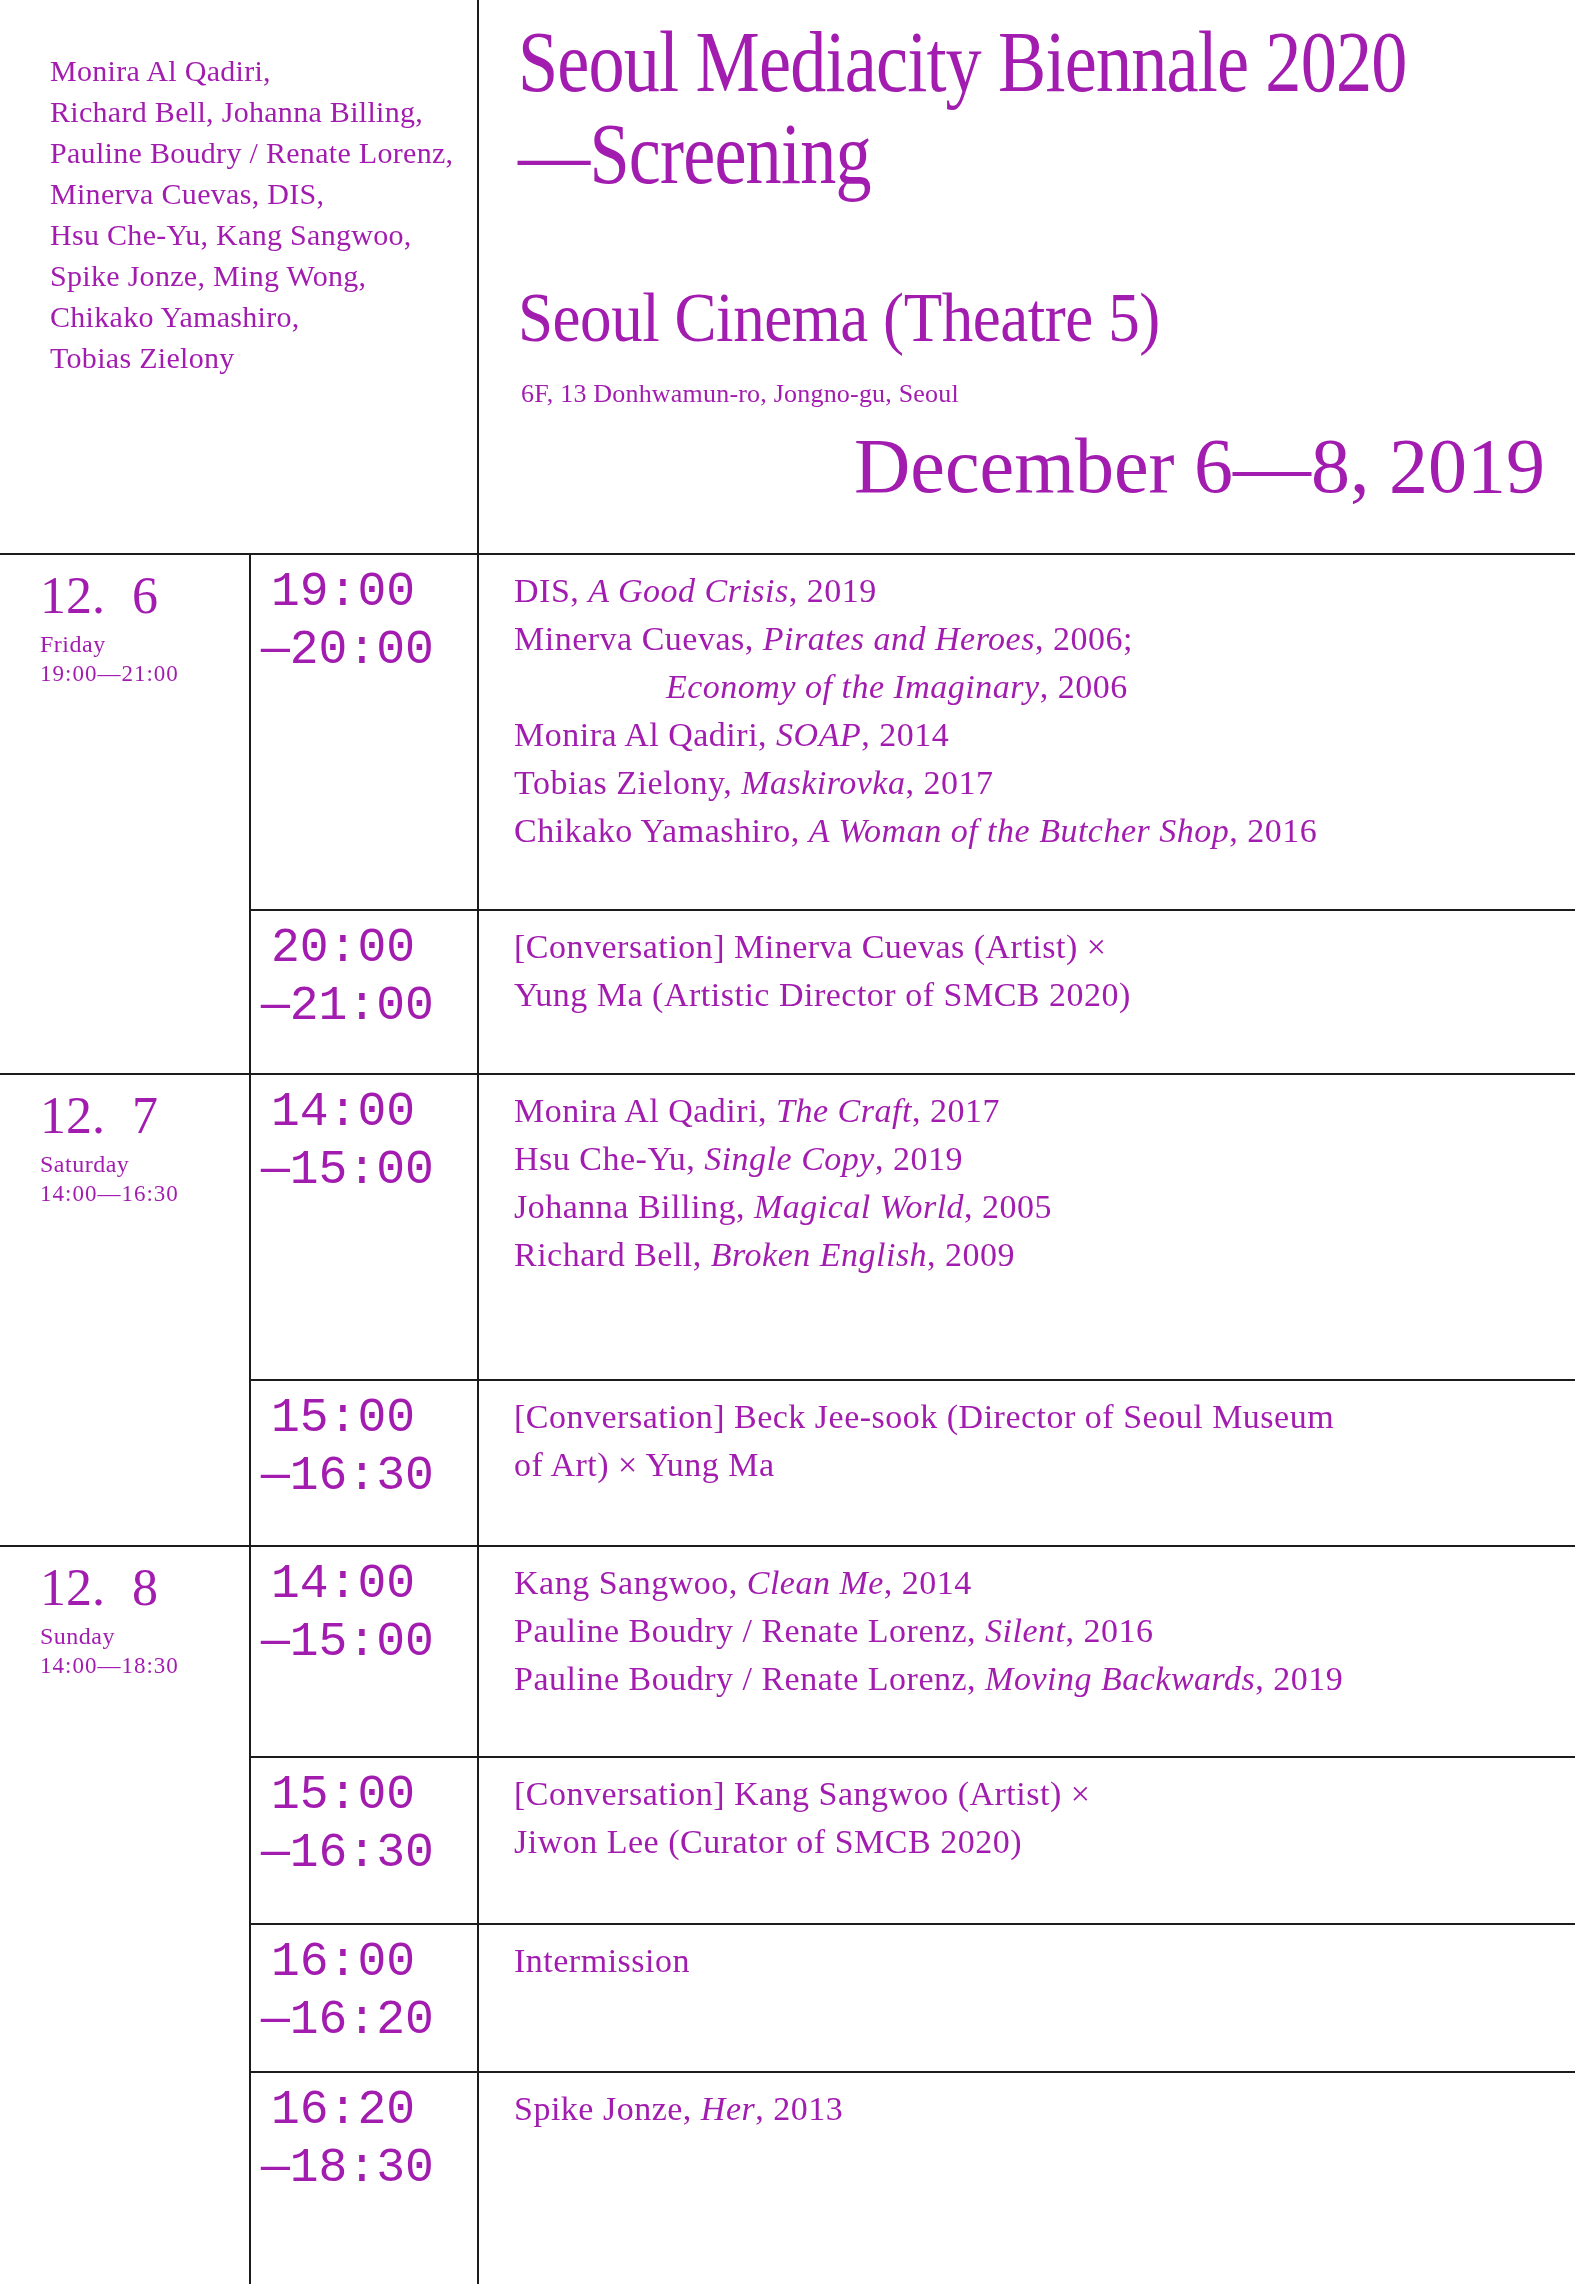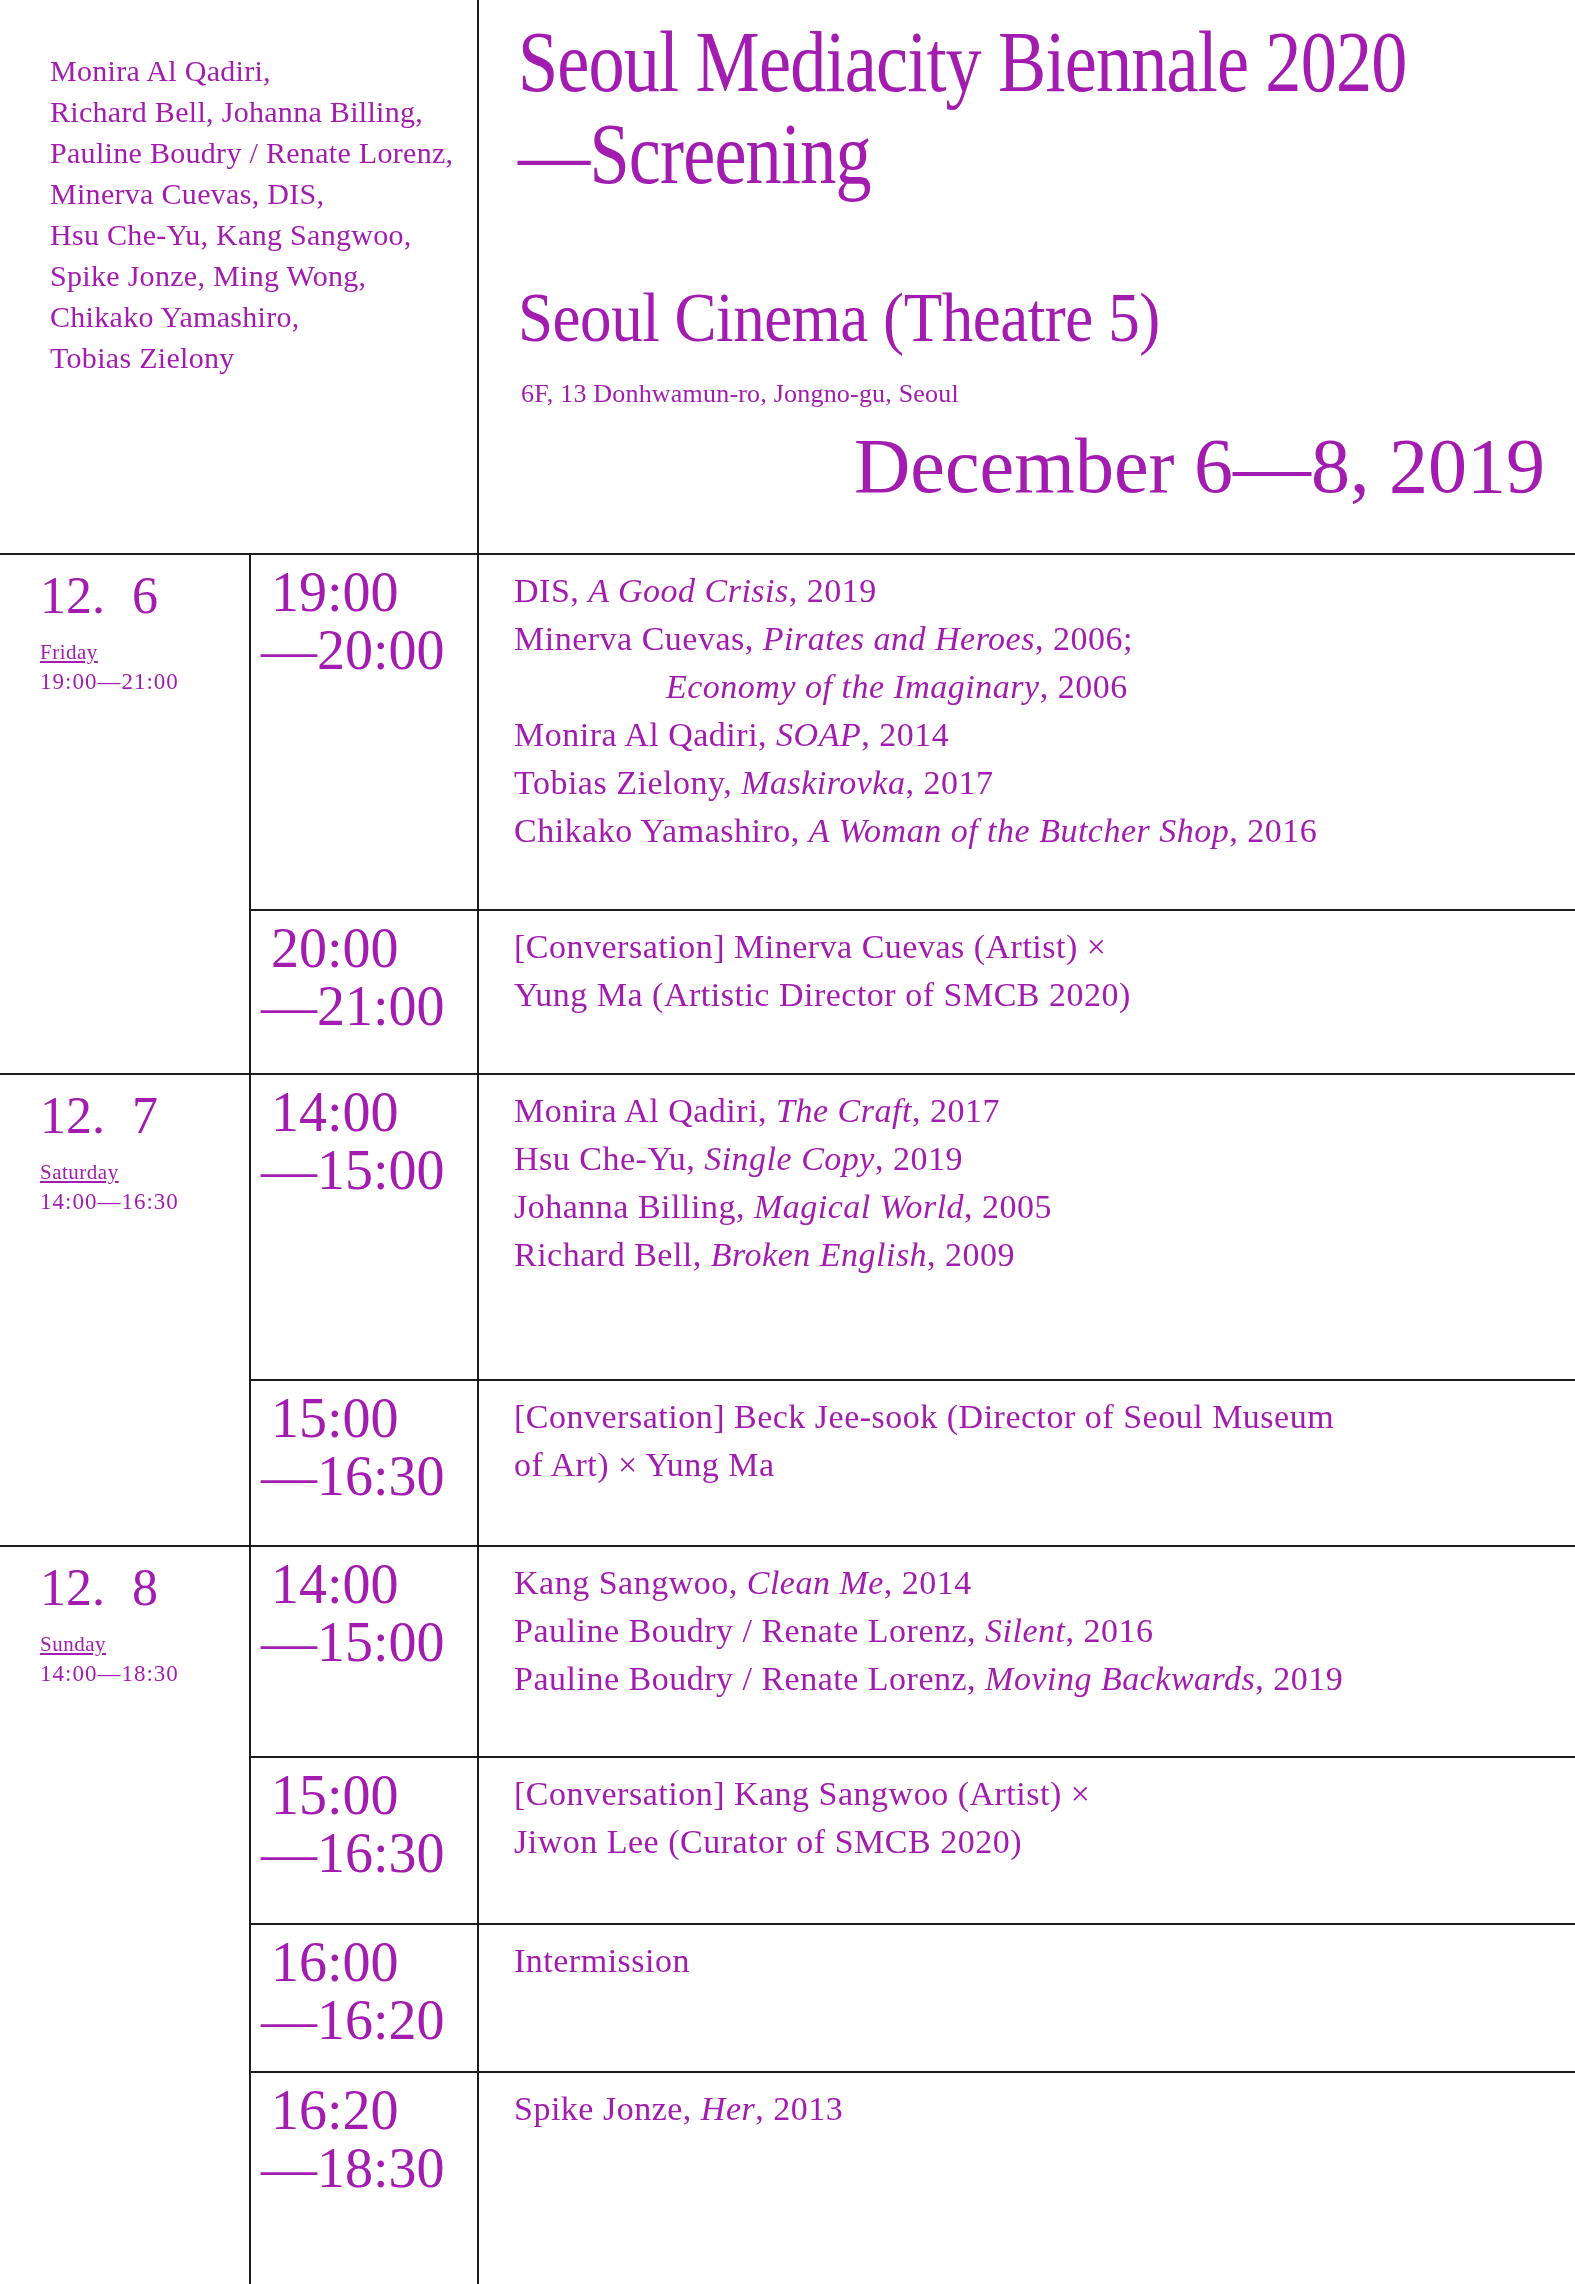--- a/index.html
+++ b/index.html
@@ -30,27 +30,27 @@
   .address{position:absolute;left:521px;top:378px;
     font-size:26px;line-height:32px;letter-spacing:0.2px;}
   .dates{position:absolute;left:520px;right:30px;top:424px;
     font-size:78px;line-height:84px;text-align:right;white-space:nowrap;}
 
   
   .schedule{position:absolute;left:0;top:553px;width:1575px;}
   .day{display:flex;border-top:2px solid #1c1c1c;}
   .day-cell{width:249px;padding:8px 0 0 40px;}
   .day-num{font-size:52px;line-height:66px;word-spacing:14px;white-space:nowrap;}
-  .day-name{font-size:21px;line-height:30px;margin-top:8px;letter-spacing:0.5px;text-decoration:underline;}
+  .day-name{font-size:24px;line-height:30px;margin-top:0;letter-spacing:0.5px;}
   .day-hours{font-size:23px;line-height:30px;letter-spacing:1px;white-space:nowrap;}
   .slots{flex:1;display:flex;flex-direction:column;}
   .slot{display:flex;}
   .slot + .slot{border-top:2px solid #1c1c1c;}
   .time-cell{width:252px;padding:8px 0 0 22px;
-    font-size:56px;line-height:58px;white-space:nowrap;}
+    font-size:48px;line-height:58px;white-space:nowrap;font-family:Liberation Mono, monospace;}
   .time-end{margin-left:-10px;}
   .prog-cell{flex:1;padding:12px 24px 0 13px;
     font-size:34px;line-height:48px;letter-spacing:0.5px;}
   .prog-line{white-space:nowrap;}
   .prog-line.indent{padding-left:152px;}
   .prog-line .it{font-style:italic;}
 </style>
 </head>
 <body>
 

